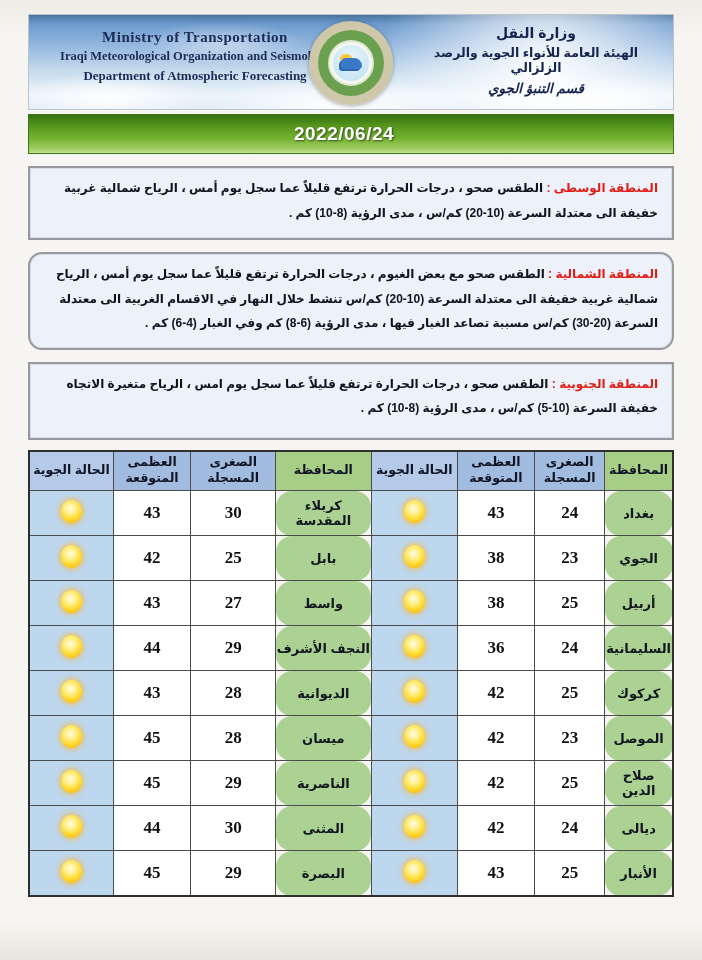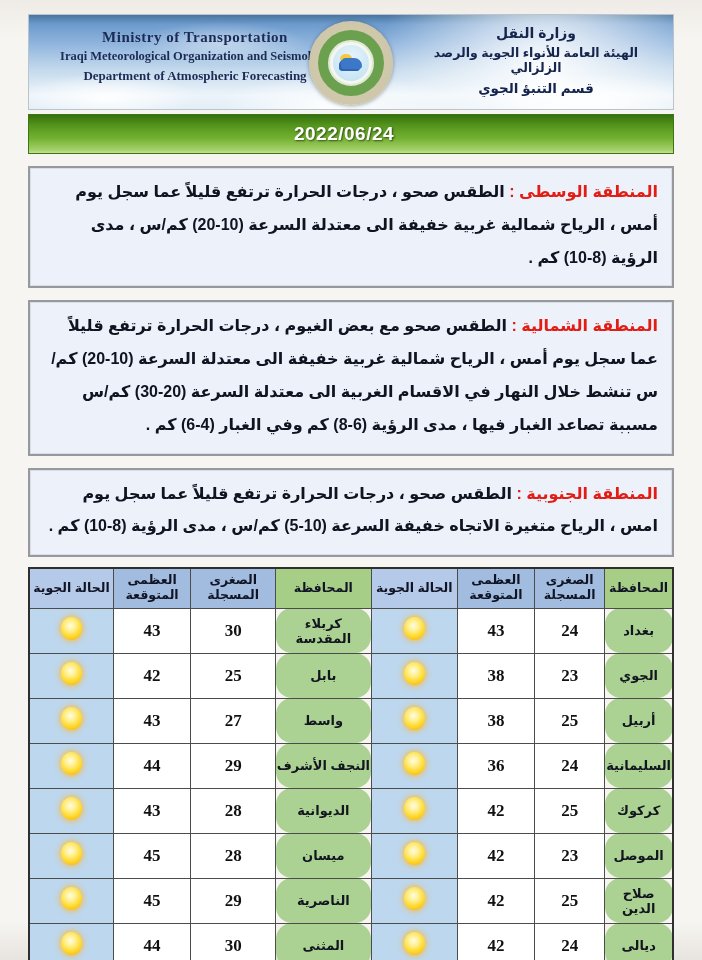--- a/index.html
+++ b/index.html
@@ -33,21 +33,21 @@
   }
   .sky-en .l1 { font-size:15px; letter-spacing:.5px; }
   .sky-en .l2 { font-size:12.5px; margin-top:3px; }
   .sky-en .l3 { font-size:13px; margin-top:4px; }
   .sky-ar {
     position:absolute; right:22px; top:10px; width:230px; text-align:center;
     color:#16254e; font-weight:bold; direction:rtl;
   }
   .sky-ar .l1 { font-size:14px; }
   .sky-ar .l2 { font-size:12.5px; margin-top:4px; }
-  .sky-ar .l3 { font-size:13.5px; margin-top:5px; }
+  .sky-ar .l3 { font-size:13.5px; margin-top:5px;font-style:italic; }
 
   .logo {
     position:absolute; left:50%; top:6px; transform:translateX(-50%);
     width:84px; height:84px; border-radius:50%;
     background:radial-gradient(circle,#d6cfb4 0%,#cbc3a4 100%);
     box-shadow:0 1px 4px rgba(0,0,0,.35);
     display:flex; align-items:center; justify-content:center;
   }
   .logo .ring-green {
     width:66px; height:66px; border-radius:50%;
@@ -86,26 +86,26 @@
   }
   .title-bar .date { margin-right:14px; letter-spacing:.5px; }
 
   
   .region-box {
     direction:rtl; margin-top:12px;
     background:#edf1f9;
     border:2px solid #97999e;
     box-shadow:inset 0 0 0 1px #d8dce4;
     padding:8px 14px 12px 14px;
-    font-size:16px; font-weight:bold; color:#101320;
+    font-size:12px; font-weight:bold; color:#101320;
     line-height:2.05; text-align:right;
   }
   .region-box .region-name { color:#e11d15; }
   .box-central  { min-height:74px; }
-  .box-north    { min-height:86px; }
+  .box-north    { min-height:86px;border-radius:14px; }
   .box-south    { min-height:78px; }
 
   
   table.weather {
     direction:rtl; width:100%; margin-top:10px;
     border-collapse:collapse; border:2px solid #2f2f2f;
     table-layout:fixed;
   }
   table.weather th, table.weather td {
     border:1px solid #4c4c4c; text-align:center; vertical-align:middle;

